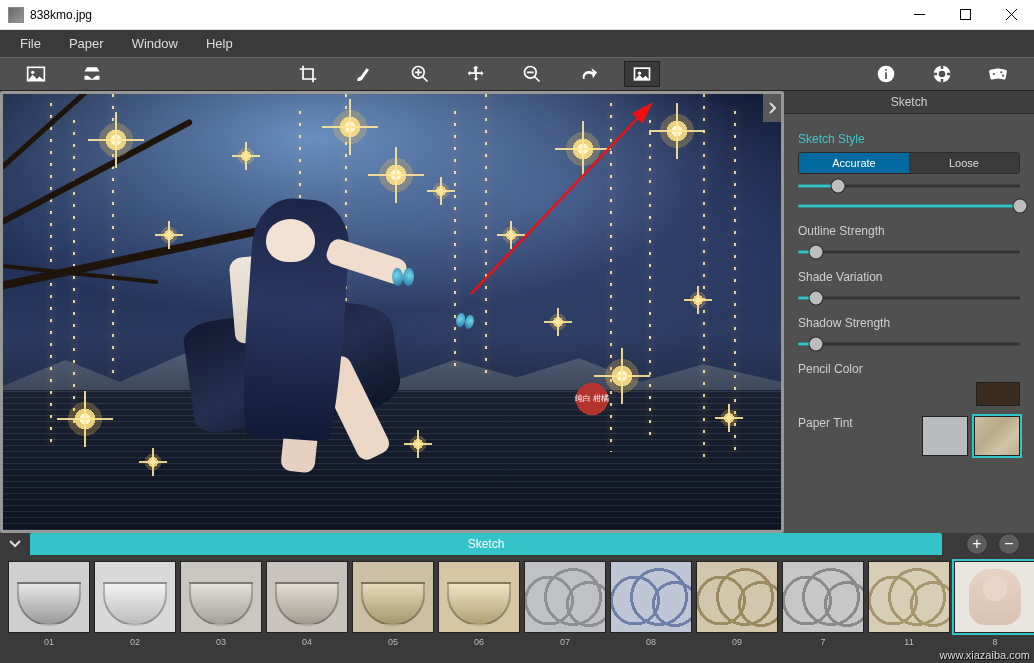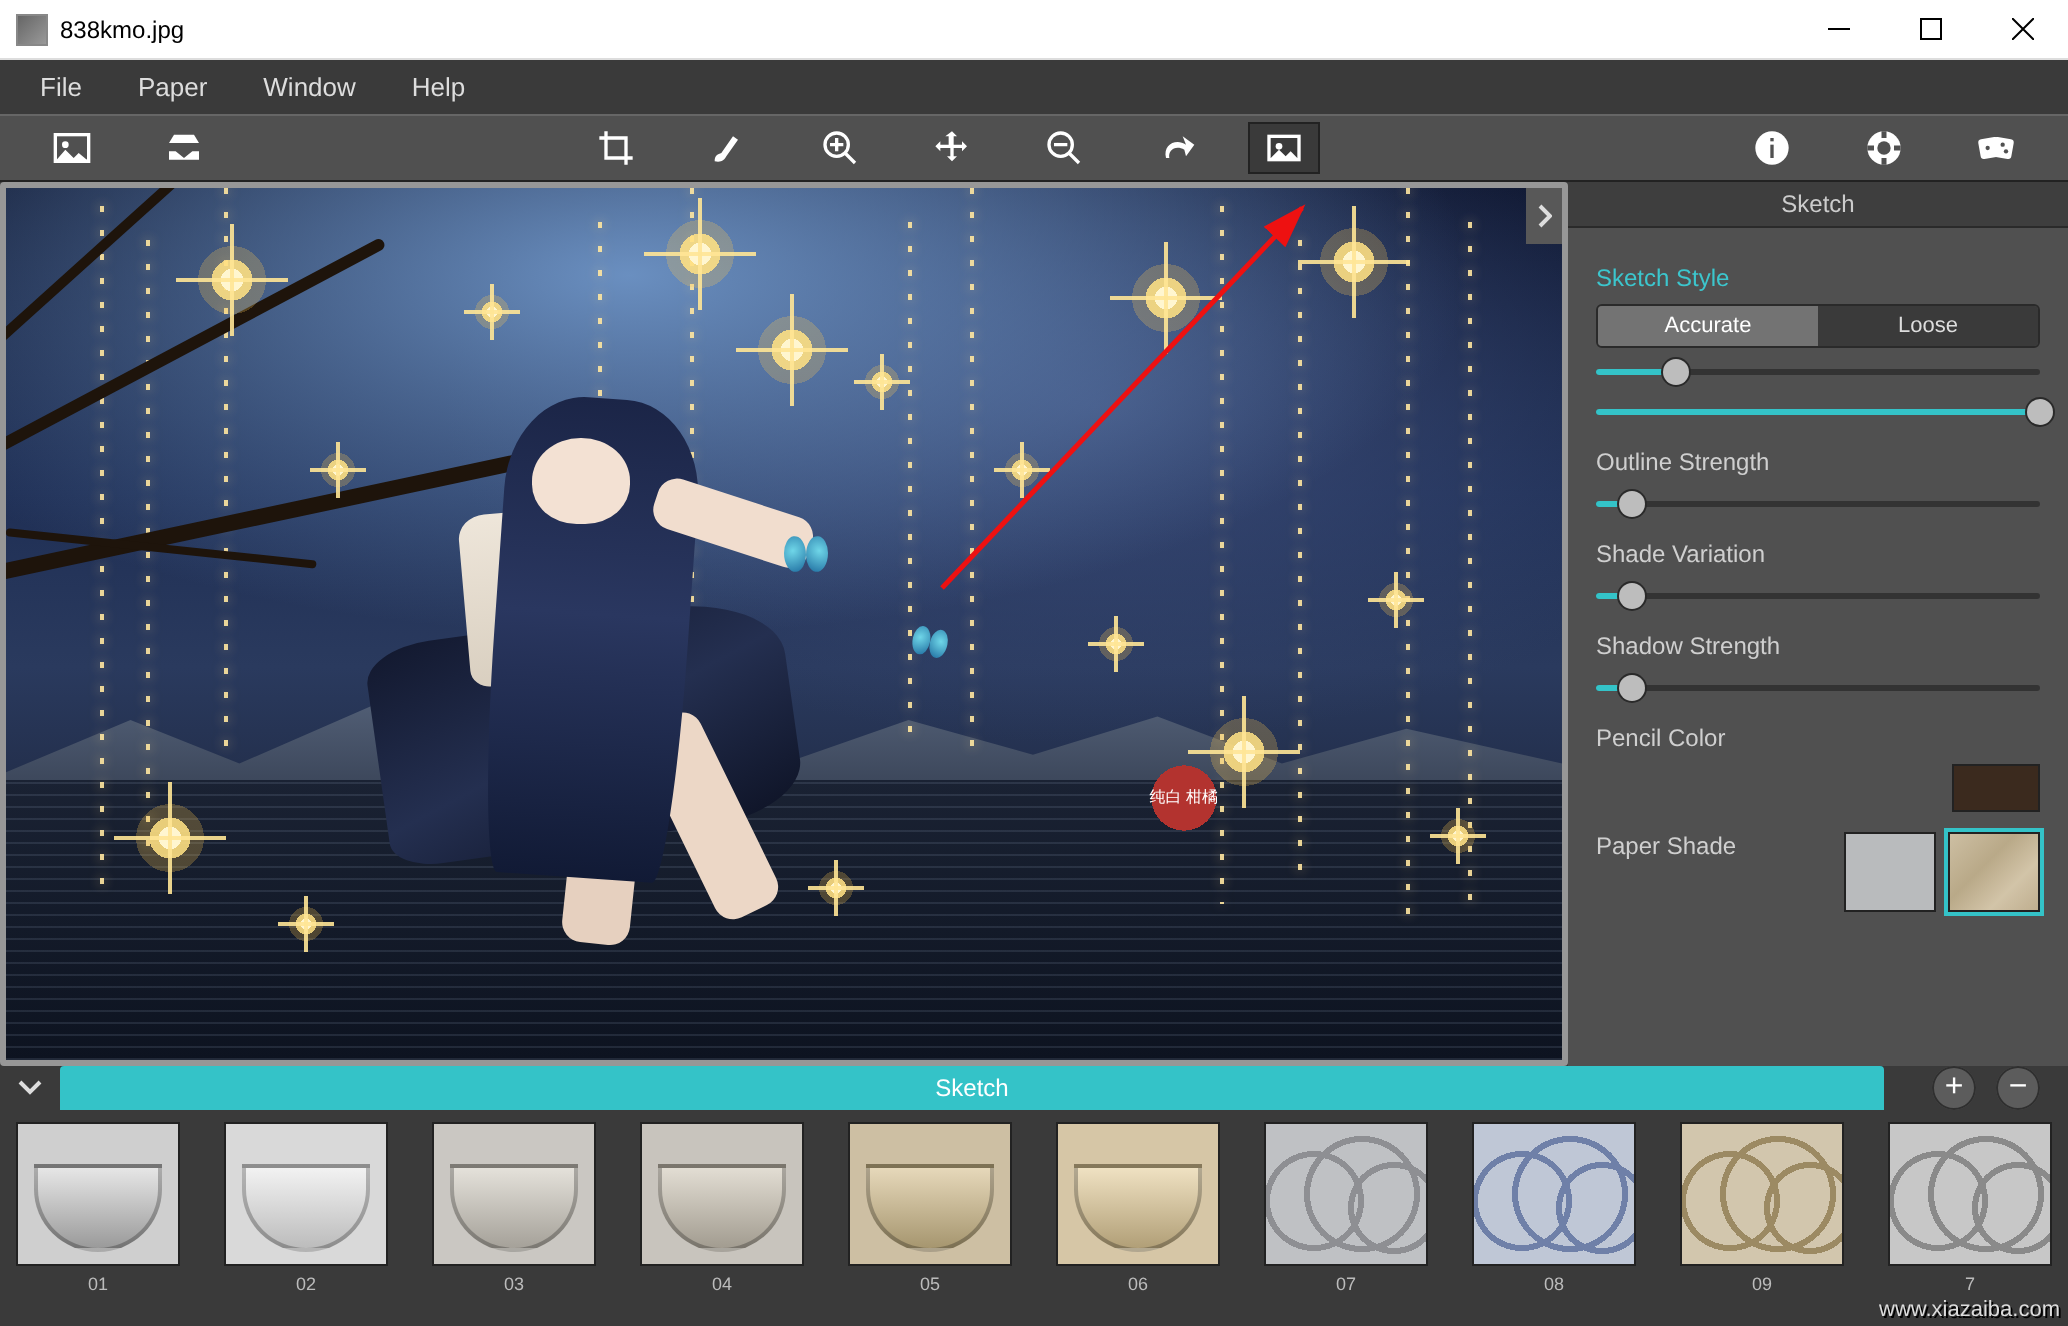--- a/index.html
+++ b/index.html
@@ -74,41 +74,41 @@
   .collapse-handle { position:absolute; right:0; top:0; width:18px; height:28px; background:#585858; color:#ddd; display:flex; align-items:center; justify-content:center; font-size:14px; }
 
   
   .rightpanel { width:250px; background:#505050; display:flex; flex-direction:column; overflow:hidden; }
   .panel-title { height:23px; background:#3e3e3e; color:#ccc; font-size:12px; display:flex; align-items:center; justify-content:center; border-bottom:1px solid #2a2a2a; }
   .panel-body { flex:1; padding:8px 14px; overflow-y:auto; font-size:12px; color:#ccc; }
   .section-label { color:#cfcfcf; margin:10px 0 6px; font-size:12px; }
   .section-label.accent { color:#3cc6cd; }
   .seg { display:flex; height:22px; border-radius:3px; overflow:hidden; border:1px solid #2a2a2a; }
   .seg > div { flex:1; display:flex; align-items:center; justify-content:center; font-size:11px; }
-  .seg .on { background:#737373; color:#fff; }
+  .seg .on { background:#0369a1; color:#fff; }
   .seg .off { background:#3a3a3a; color:#ddd; }
   .slider { position:relative; height:16px; margin:4px 0 2px; }
   .slider .track { position:absolute; left:0; right:0; top:50%; height:3px; background:#333; transform:translateY(-50%); border-radius:2px; }
   .slider .fill { position:absolute; left:0; top:50%; height:3px; background:#34c3c8; transform:translateY(-50%); border-radius:2px; }
   .slider .thumb { position:absolute; top:50%; width:13px; height:13px; background:#bdbdbd; border-radius:50%; transform:translate(-50%,-50%); box-shadow:0 0 0 1px #2a2a2a; }
   .swatch-row { display:flex; align-items:center; gap:6px; }
   .swatch-row .spacer { flex:1; }
   .swatch { width:44px; height:24px; border:1px solid #222; }
   .swatch.lg { width:46px; height:40px; }
   .swatch.sel { outline:2px solid #34c3c8; }
 
   
   .bottom { height:130px; background:#3a3a3a; display:flex; flex-direction:column; }
   .bottom-tab { height:22px; display:flex; align-items:stretch; }
   .tab-expand { width:30px; display:flex; align-items:center; justify-content:center; color:#ddd; }
   .tab-pill { flex:1; margin-top:0; display:flex; }
   .tab-pill .lbl { flex:1; background:#34c3c8; color:#fff; font-size:12px; display:flex; align-items:center; justify-content:center; border-radius:2px 2px 0 0; margin-right:2px; }
   .tab-right { width:90px; display:flex; align-items:center; justify-content:flex-end; gap:10px; padding-right:14px; }
   .circle-btn { width:22px; height:22px; border-radius:50%; background:#5c5c5c; color:#fff; display:flex; align-items:center; justify-content:center; font-size:16px; box-shadow:inset 0 0 0 1px #2f2f2f; }
-  .thumbs { flex:1; display:flex; align-items:flex-start; padding:6px 8px 2px; gap:22px; overflow:hidden; }
+  .thumbs { flex:1; display:flex; align-items:flex-start; padding:6px 8px 2px; gap:4px; overflow:hidden; }
   .thumb-card { width:82px; display:flex; flex-direction:column; align-items:center; }
   .thumb-img { width:82px; height:72px; border:1px solid #222; background:#777; position:relative; overflow:hidden; }
   .thumb-img.sel { outline:2px solid #34c3c8; }
   .thumb-num { font-size:9px; color:#bbb; margin-top:4px; }
   .thumb-img .cup { position:absolute; left:10%; right:10%; top:28%; bottom:8%; border-radius:0 0 50% 50%/0 0 70% 70%; }
   .thumb-img .rings { position:absolute; inset:0; }
   .thumb-img .rings::before, .thumb-img .rings::after { content:""; position:absolute; border-radius:50%; }
   .thumb-img .baby { position:absolute; left:18%; top:10%; width:64%; height:80%; background:radial-gradient(circle at 50% 35%, #ead6c8 0 28%, transparent 28%), linear-gradient(#e8d4c5,#d9c2b0); border-radius:40% 40% 30% 30%; }
 
   
@@ -347,21 +347,21 @@
           <div class="fill" style="width:8%"></div>
           <div class="thumb" style="left:8%"></div>
       </div>
 
       <div class="section-label">Pencil Color</div>
       <div class="swatch-row">
         <div class="spacer"></div>
         <div class="swatch" style="background:#3b2a1e"></div>
       </div>
 
-      <div class="section-label">Paper Shade</div>
+      <div class="section-label">Paper Tint</div>
       <div class="swatch-row" style="margin-top:-20px;">
         <div class="spacer"></div>
         <div class="swatch lg" style="background:#b9bbbd;"></div>
         <div class="swatch lg sel" style="background:linear-gradient(135deg,#cdbfa3,#b9a988 40%,#d2c4a8 70%,#bfae8f);"></div>
       </div>
     </div>
   </div>
 </div>
 
 <div class="bottom">

